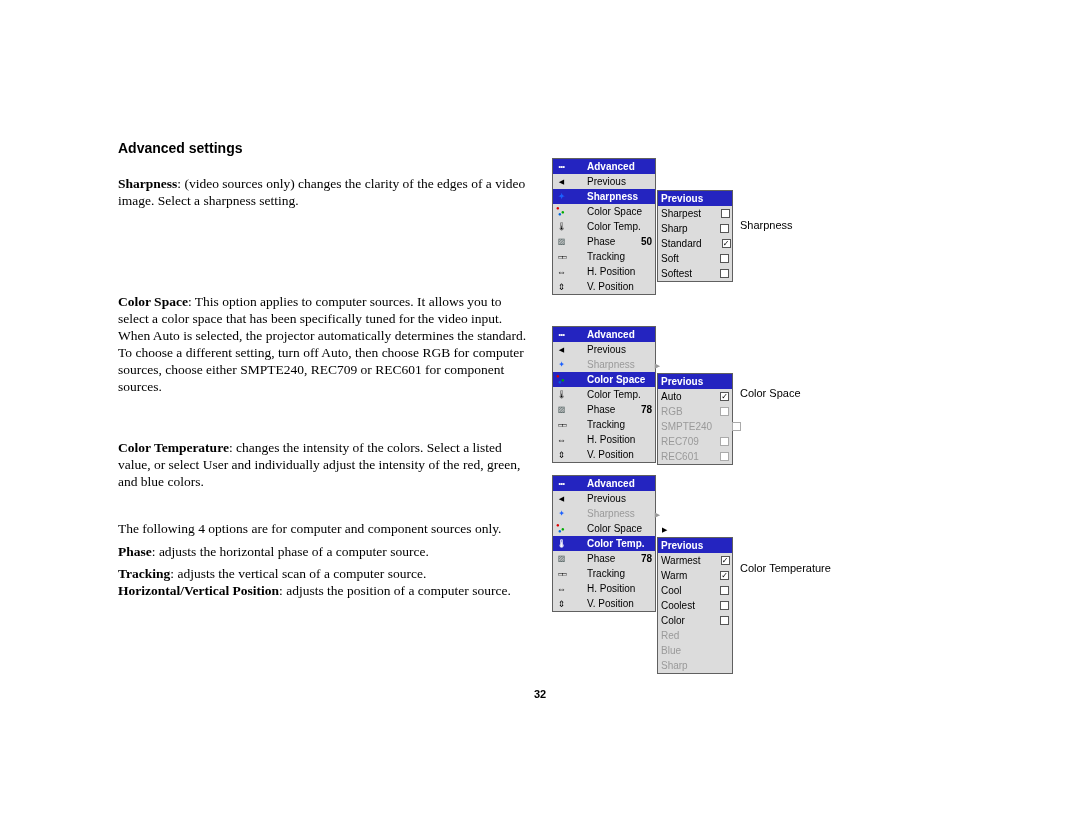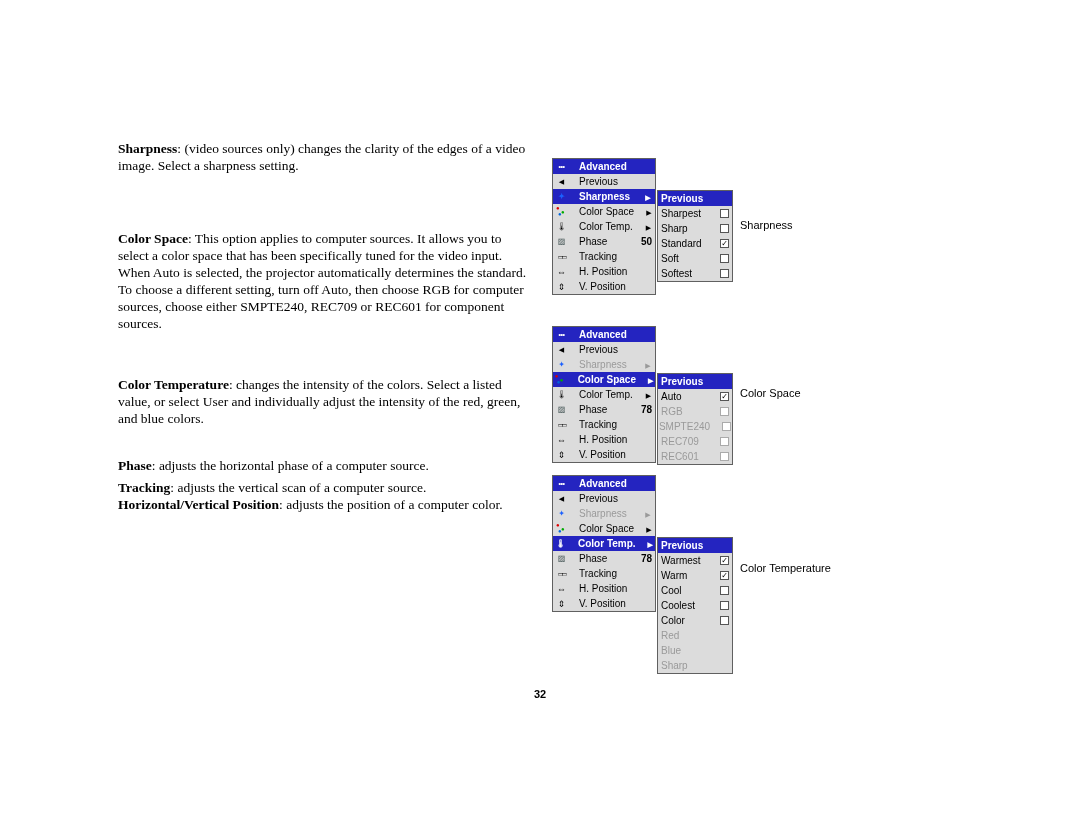--- a/index.html
+++ b/index.html
@@ -24,21 +24,21 @@
     font-size: 13.5px;
     line-height: 17px;
   }
   .heading {
     font-family: Arial, Helvetica, sans-serif;
     font-weight: bold;
     font-size: 14px;
     margin-bottom: 18px;
   }
   .para { margin-bottom: 16px; }
-  .gap-lg { margin-bottom: 56px; }
+  .gap-lg { margin-bottom: 84px; }
   .gap-md { margin-bottom: 44px; }
   .page-num {
     position: absolute;
     left: 0;
     top: 688px;
     width: 1080px;
     text-align: center;
     font-family: Arial, Helvetica, sans-serif;
     font-weight: bold;
     font-size: 11px;
@@ -57,24 +57,23 @@
     color: #000;
     width: 104px;
     box-sizing: border-box;
   }
   .menu.sub { width: 76px; }
   .row {
     display: flex;
     align-items: center;
     height: 15px;
     padding: 0 3px;
-    gap: 12px;
+    gap: 20px;
     border-top: 0;
     box-sizing: border-box;
-    justify-content: center;
   }
   .row.header {
     background: #2424c0;
     color: #fff;
     font-weight: bold;
   }
   .row.hl {
     background: #2424c0;
     color: #fff;
     font-weight: bold;
@@ -128,42 +127,44 @@
   .g-phase::before { content: "▨"; font-size: 8px; color:#455; }
   .g-track::before { content: "▭▭"; font-size: 6px; letter-spacing:-2px; }
   .g-h::before { content: "⇔"; font-size: 9px; }
   .g-v::before { content: "⇕"; font-size: 9px; }
 </style>
 </head>
 <body>
 <div class="page">
 
 <div class="text-col">
+  <div class="heading">Advanced settings</div>
 
   <div class="para gap-lg">
     <b>Sharpness</b><span>: (video sources only) changes the clarity of the edges of a video image. Select a sharpness setting.</span>
   </div>
 
   <div class="para gap-md">
     <b>Color Space</b><span>: This option applies to computer sources. It allows you to select a color space that has been specifically tuned for the video input. When Auto is selected, the projector automatically determines the standard. To choose a different setting, turn off Auto, then choose RGB for computer sources, choose either SMPTE240, REC709 or REC601 for component sources.</span>
   </div>
 
   <div class="para" style="margin-bottom:30px">
     <b>Color Temperature</b><span>: changes the intensity of the colors. Select a listed value, or select User and individually adjust the intensity of the red, green, and blue colors.</span>
   </div>
 
+  <div class="para" style="margin-bottom:6px">The following 4 options are for computer and component sources only.</div>
 
   <div class="para" style="margin-bottom:5px">
     <b>Phase</b><span>: adjusts the horizontal phase of a computer source.</span>
   </div>
   <div class="para" style="margin-bottom:0">
     <b>Tracking</b><span>: adjusts the vertical scan of a computer source.</span>
   </div>
   <div class="para">
-    <b>Horizontal/Vertical Position</b><span>: adjusts the position of a computer color.</span>
+    <b>Horizontal/Vertical Position</b><span>: adjusts the position of a computer source.</span>
   </div>
 </div>
 
 <div class="page-num">32</div>
 
 <div class="group" style="left:552px; top:158px;">
   <div class="menu">
     <div class="row header">
           <span class="ic g-dots"></span>
           <span class="lbl">Advanced</span>

